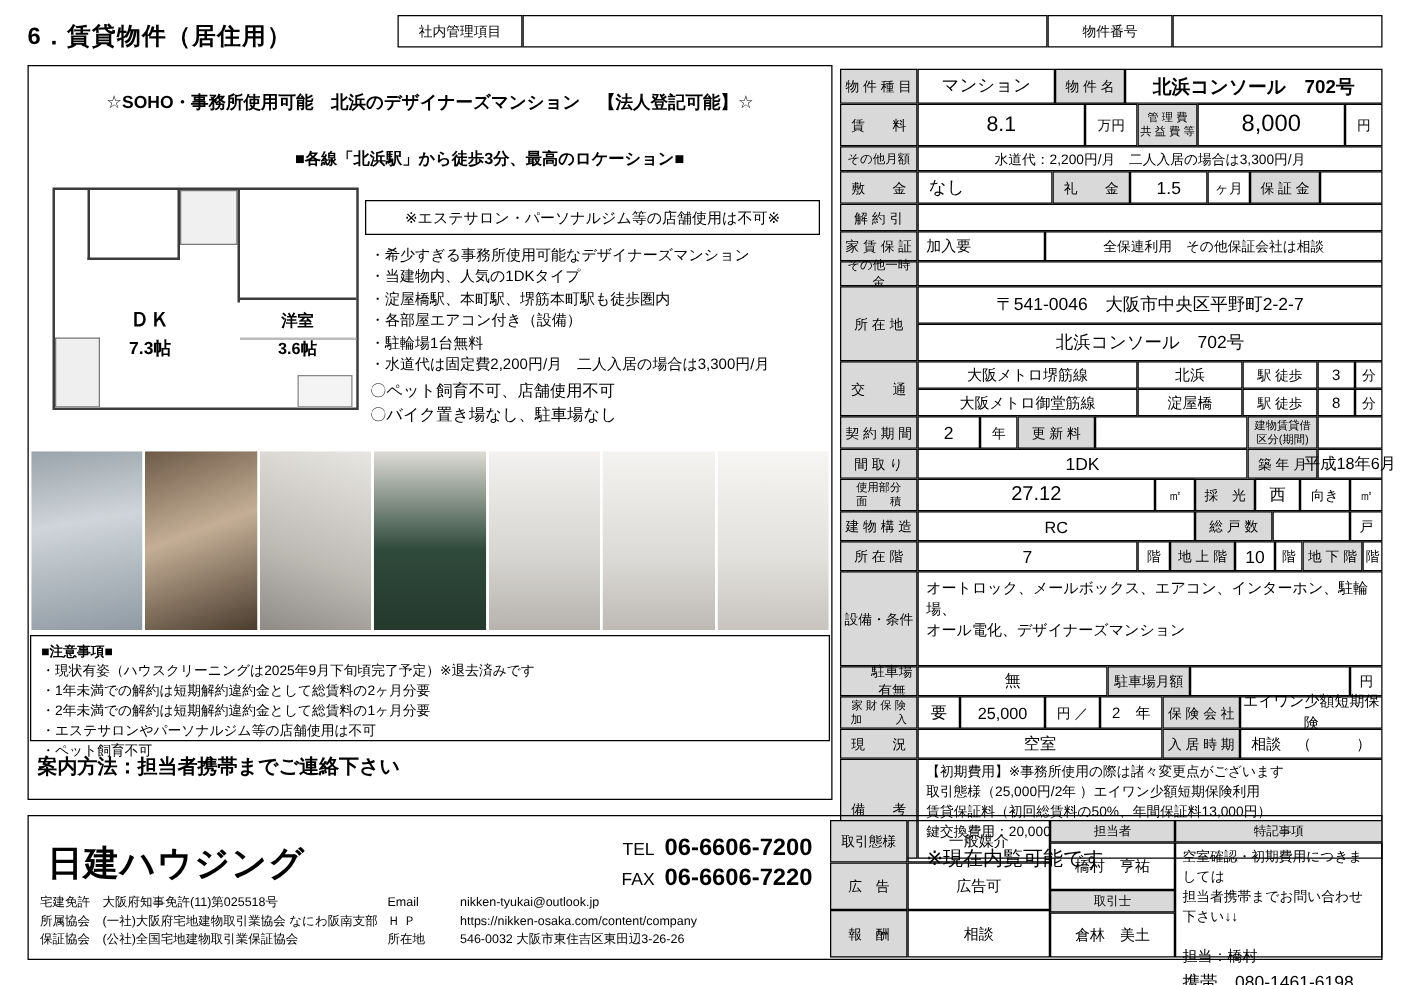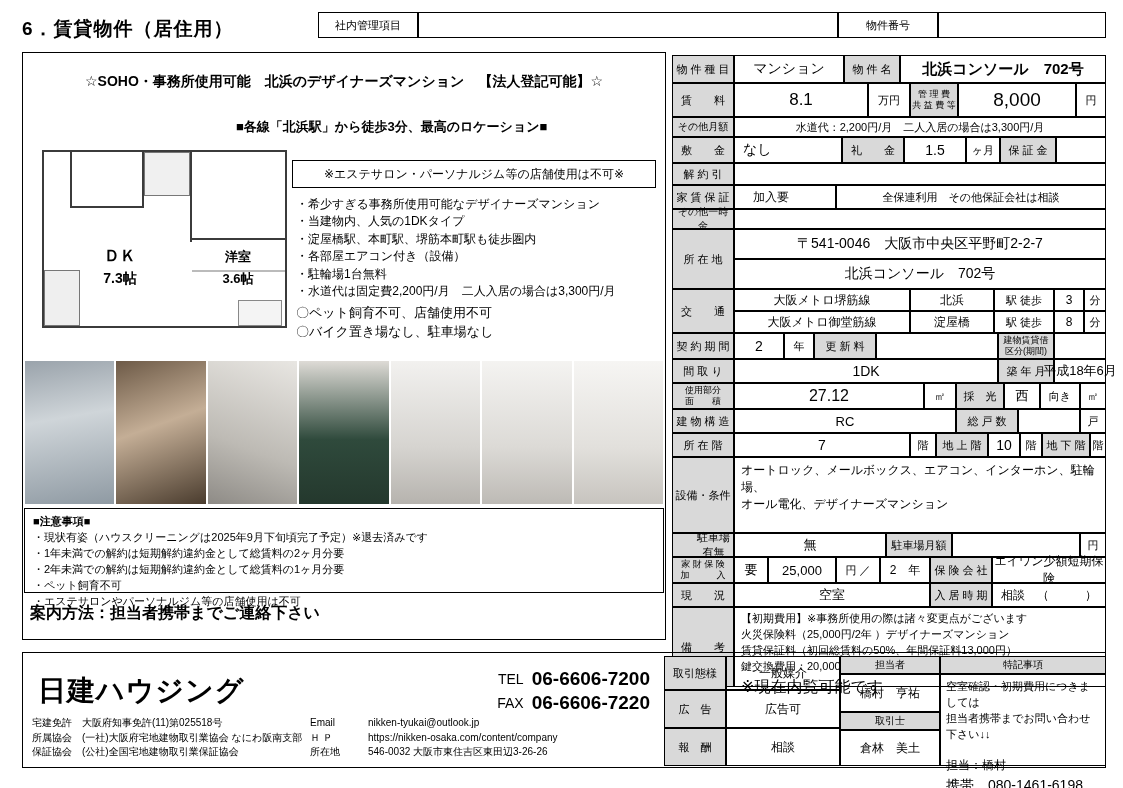--- a/index.html
+++ b/index.html
@@ -86,22 +86,22 @@
     <div class="photo" style="flex:1;background:linear-gradient(180deg,#f4f3f1 0%,#dcdad6 60%,#bdbab5 100%);"></div>
     <div class="photo" style="flex:1;background:linear-gradient(180deg,#f6f5f3 0%,#e2e0dc 60%,#c7c4bf 100%);"></div>
   </div>
 
   <div class="abs bx" style="left:24px;top:508px;width:640px;height:85px;">
     <div class="s11 b" style="margin:5px 0 1px 8px;">■注意事項■</div>
     <div class="s11 rowtxt" style="margin-left:8px;">
       <div>・現状有姿（ハウスクリーニングは2025年9月下旬頃完了予定）※退去済みです</div>
       <div>・1年未満での解約は短期解約違約金として総賃料の2ヶ月分要</div>
       <div>・2年未満での解約は短期解約違約金として総賃料の1ヶ月分要</div>
+      <div>・エステサロンやパーソナルジム等の店舗使用は不可</div>
       <div>・ペット飼育不可</div>
-      <div>・エステサロンやパーソナルジム等の店舗使用は不可</div>
     </div>
   </div>
 
   <div class="abs s16 b" style="left:30px;top:603px;">案内方法：担当者携帯までご連絡下さい</div>
 
   <div class="abs bx gray ctr s11" style="left:672px;top:55px;width:62px;height:28px;">物 件 種 目</div>
   <div class="abs bx ctr s14" style="left:734px;top:55px;width:110px;height:28px;">マンション</div>
   <div class="abs bx gray ctr s11" style="left:844px;top:55px;width:56px;height:28px;">物 件 名</div>
   <div class="abs bx ctr s15 b" style="left:900px;top:55px;width:206px;height:28px;font-size:15px;">北浜コンソール　702号</div>
 
@@ -121,21 +121,21 @@
   <div class="abs bx gray ctr s11" style="left:842px;top:137px;width:62px;height:26px;">礼　　金</div>
   <div class="abs bx ctr s14" style="left:904px;top:137px;width:62px;height:26px;">1.5</div>
   <div class="abs bx ctr s11" style="left:966px;top:137px;width:34px;height:26px;">ヶ月</div>
   <div class="abs bx gray ctr s11" style="left:1000px;top:137px;width:56px;height:26px;">保 証 金</div>
   <div class="abs bx" style="left:1056px;top:137px;width:50px;height:26px;"></div>
 
   <div class="abs bx gray ctr s11" style="left:672px;top:163px;width:62px;height:22px;">解 約 引</div>
   <div class="abs bx" style="left:734px;top:163px;width:372px;height:22px;"></div>
 
   <div class="abs bx gray ctr s11" style="left:672px;top:185px;width:62px;height:24px;">家 賃 保 証</div>
-  <div class="abs bx lft s12" style="left:734px;top:185px;width:102px;height:24px;padding-left:18px;">加入要</div>
+  <div class="abs bx lft s12" style="left:734px;top:185px;width:102px;height:24px;padding-left:6px;">加入要</div>
   <div class="abs bx ctr s11" style="left:836px;top:185px;width:270px;height:24px;">全保連利用　その他保証会社は相談</div>
 
   <div class="abs bx gray ctr s10" style="left:672px;top:209px;width:62px;height:20px;">その他一時金</div>
   <div class="abs bx" style="left:734px;top:209px;width:372px;height:20px;"></div>
 
   <div class="abs bx gray ctr s11" style="left:672px;top:229px;width:62px;height:60px;">所 在 地</div>
   <div class="abs bx ctr s14" style="left:734px;top:229px;width:372px;height:30px;">〒541-0046　大阪市中央区平野町2-2-7</div>
   <div class="abs bx ctr s14" style="left:734px;top:259px;width:372px;height:30px;">北浜コンソール　702号</div>
 
   <div class="abs bx gray ctr s11" style="left:672px;top:289px;width:62px;height:44px;">交　　通</div>
@@ -211,21 +211,21 @@
 
   <div class="abs bx gray ctr s11" style="left:672px;top:583px;width:62px;height:24px;">現　　況</div>
   <div class="abs bx ctr s13" style="left:734px;top:583px;width:196px;height:24px;">空室</div>
   <div class="abs bx gray ctr s11" style="left:930px;top:583px;width:62px;height:24px;">入 居 時 期</div>
   <div class="abs bx ctr s12" style="left:992px;top:583px;width:114px;height:24px;">相談　（　　　）</div>
 
   <div class="abs bx gray ctr s11" style="left:672px;top:607px;width:62px;height:80px;">備　　考</div>
   <div class="abs bx" style="left:734px;top:607px;width:372px;height:80px;padding:3px 6px;">
     <div class="s11 rowtxt">
       <div>【初期費用】※事務所使用の際は諸々変更点がございます</div>
-      <div>火災保険料（25,000円/2年 ）デザイナーズマンション</div>
+      <div>取引態様（25,000円/2年 ）エイワン少額短期保険利用</div>
       <div>賃貸保証料（初回総賃料の50%、年間保証料13,000円）</div>
       <div>鍵交換費用：20,000円（税別）</div>
     </div>
     <div class="s16" style="margin-top:2px;">※現在内覧可能です</div>
   </div>
 
   <div class="abs bx" style="left:22px;top:652px;width:1084px;height:116px;"></div>
 
   <div class="abs b" style="left:38px;top:672px;font-size:28px;letter-spacing:1px;">日建ハウジング</div>
 

